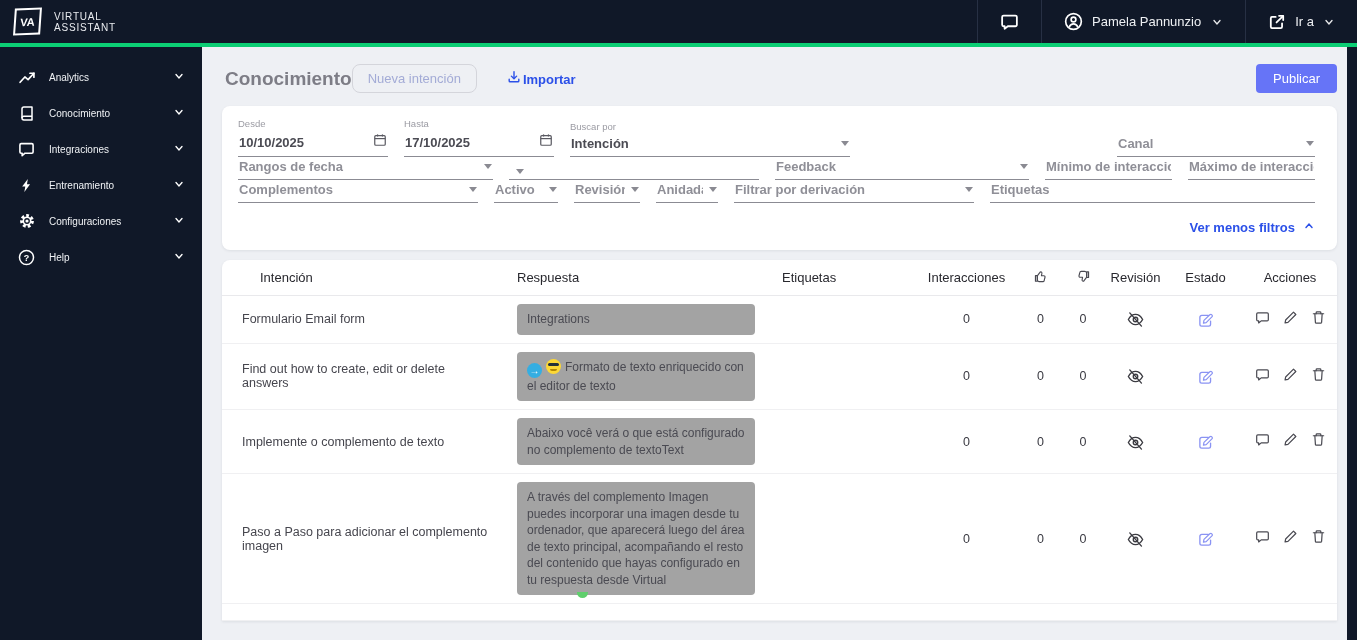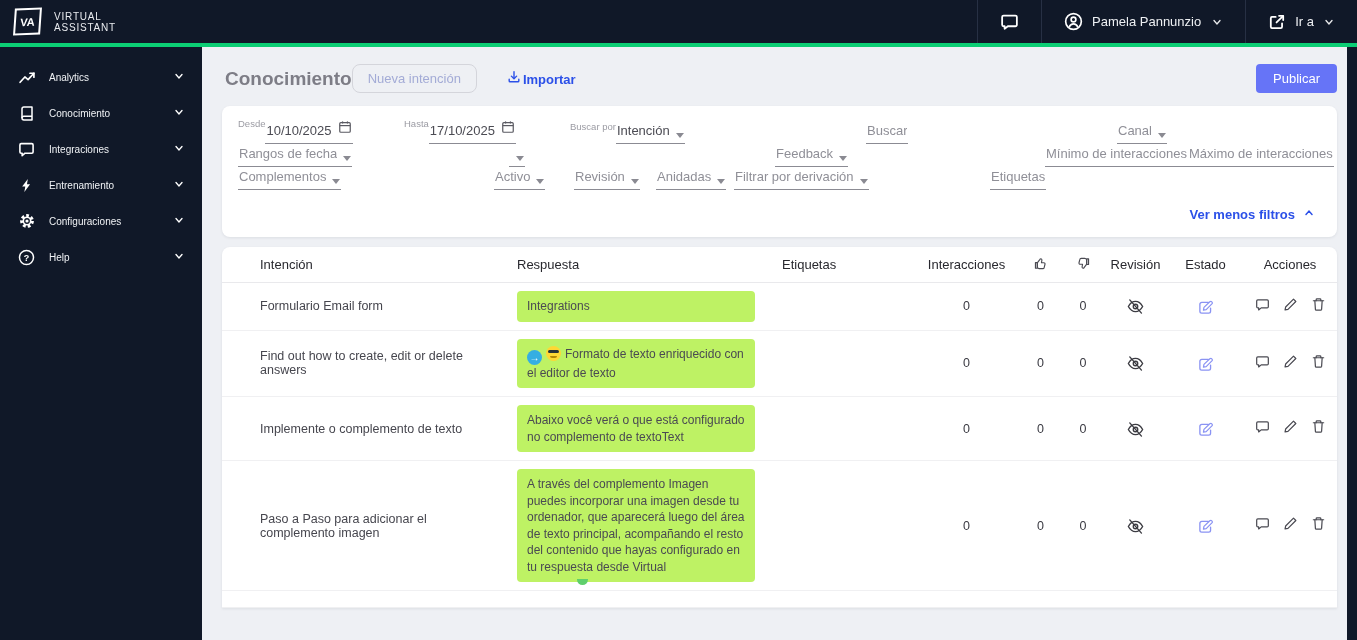--- a/index.html
+++ b/index.html
@@ -41,23 +41,23 @@
   .import-link { margin-left:30px; display:flex; align-items:flex-end; gap:2px; color:#2b50e8;
     font-size:13px; font-weight:600; cursor:pointer; }
   .btn-publish { margin-left:auto; background:#6674f7; color:#fff; border:none; border-radius:4px;
     padding:7px 17px; font-size:13px; cursor:pointer; }
 
   
   .card { background:#fff; border-radius:8px; box-shadow:0 1px 3px rgba(16,24,40,.08); }
   .filters { margin-top:13px; padding:12px 22px 14px 16px; }
   .frow { display:flex; gap:16px; align-items:flex-end; }
   .frow + .frow { }
-  .field { display:flex; }
+  .field { display:flex; flex-direction:column; }
   .flabel { font-size:9.5px; color:#9b9ba3; height:13px; }
-  .fline { display:flex; align-items:flex-end; border-bottom:1px solid #8b8b93; padding:2px 1px 5px 1px; }
+  .fline { display:flex; align-items:center; border-bottom:1px solid #8b8b93; padding:2px 1px 5px 1px;font-weight:bold; }
   .fvalue { font-size:13px; color:#4b4b53; flex:1; white-space:nowrap; overflow:hidden; }
   .fph { font-size:13px; color:#8f8f97; flex:1; white-space:nowrap; overflow:hidden; }
   .caret { width:0; height:0; border-left:4.5px solid transparent; border-right:4.5px solid transparent;
     border-top:5px solid #8a8a92; margin-left:6px; flex:none; }
   .cal { flex:none; margin-left:6px; }
   .toggle-row { margin-top:15px; text-align:right; }
   .toggle-filters { display:inline-flex; align-items:center; gap:8px; color:#2b50e8; font-size:13px;
     font-weight:700; cursor:pointer; }
 
   
@@ -79,23 +79,23 @@
   
   .tablecard { margin-top:10px; border-radius:8px 8px 0 0; min-height:345px; overflow:hidden; }
   .thead, .trow { display:grid; grid-template-columns:290px 258px 145px 103px 45px 40px 65px 75px 94px; align-items:center; }
   .thead { height:36px; border-bottom:1px solid #e9e9ec; }
   .h { font-size:13px; color:#28282e; font-weight:500; }
   .h-intent { padding-left:38px; }
   .h-resp { padding-left:5px; }
   .h-tags { padding-left:12px; }
   .h-center { text-align:center; }
   .trow { padding:8px 0; border-bottom:1px solid #f0f0f2; }
-  .c-intent { padding-left:38px; padding-right:22px; font-size:12.5px; color:#46464e; }
+  .c-intent { padding-left:20px; padding-right:22px; font-size:12.5px; color:#46464e; }
   .c-resp { padding-left:5px; position:relative; }
-  .resp-box { width:238px; background:#bef264; border-radius:4px; padding:7px 10px; font-size:12px;
+  .resp-box { width:238px; background:#a3a3a3; border-radius:4px; padding:7px 10px; font-size:12px;
     line-height:16.5px; color:#4a4a52; position:relative; cursor:pointer; }
   .c-num { text-align:center; font-size:12.5px; color:#3a3a42; }
   .c-icon { text-align:center; }
   .c-icon svg { display:inline-block; vertical-align:middle; cursor:pointer; }
   .c-actions { display:flex; justify-content:center; align-items:center; gap:13px; }
   .c-actions svg { cursor:pointer; }
 
   .pemoji { display:inline-block; width:15px; height:15px; border-radius:50%; vertical-align:-3px; margin-right:4px; position:relative; }
   .sunglasses-emoji { background:#fdd835; }
   .sunglasses-emoji::before { content:""; position:absolute; left:2px; right:2px; top:4px; height:3.5px;
@@ -299,23 +299,20 @@
         </div>
         <div class="field w-buscarpor">
           <div class="flabel">Buscar por</div>
           <div class="fline">
             <span class="fvalue">Intención</span>
             <span class="caret"></span>
           </div>
         </div>
         <div class="field w-buscar">
           <div class="flabel"></div>
-          <div class="fline">
-              <span class="fph">Buscar</span>
-            </div>
         </div>
         <div class="field w-canal">
           <div class="flabel"></div>
           <div class="fline">
             <span class="fph">Canal</span>
             <span class="caret"></span>
           </div>
         </div>
       </div>
 

